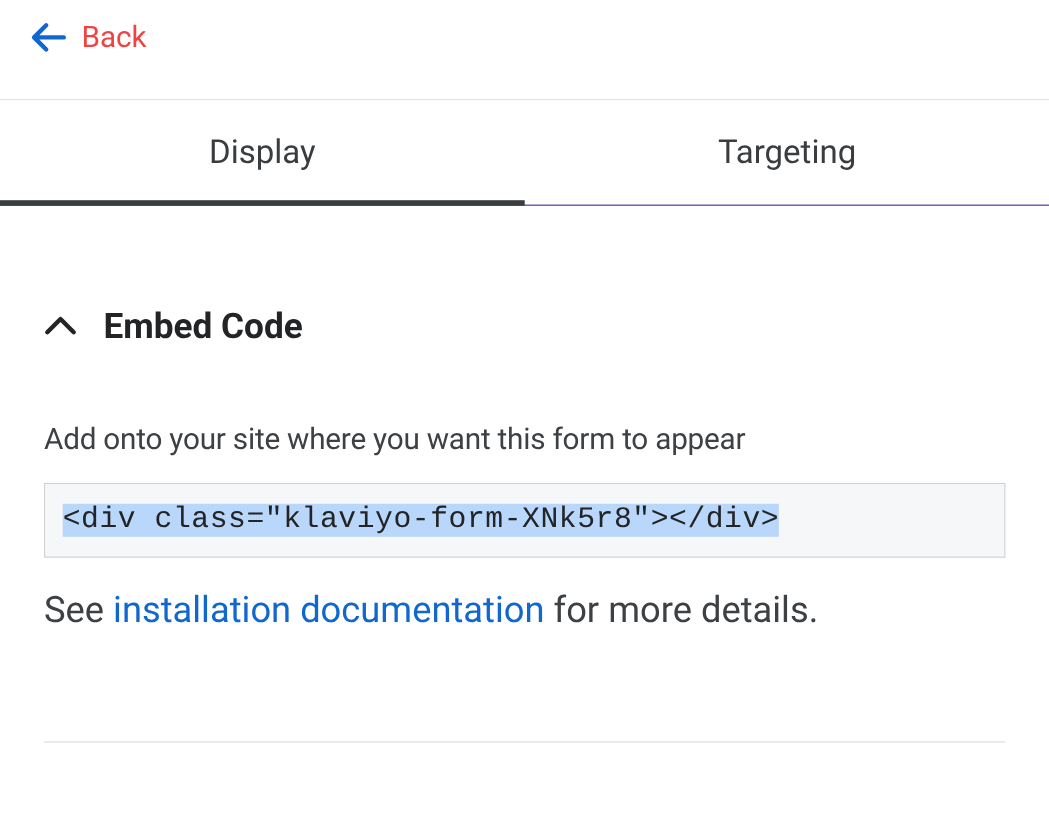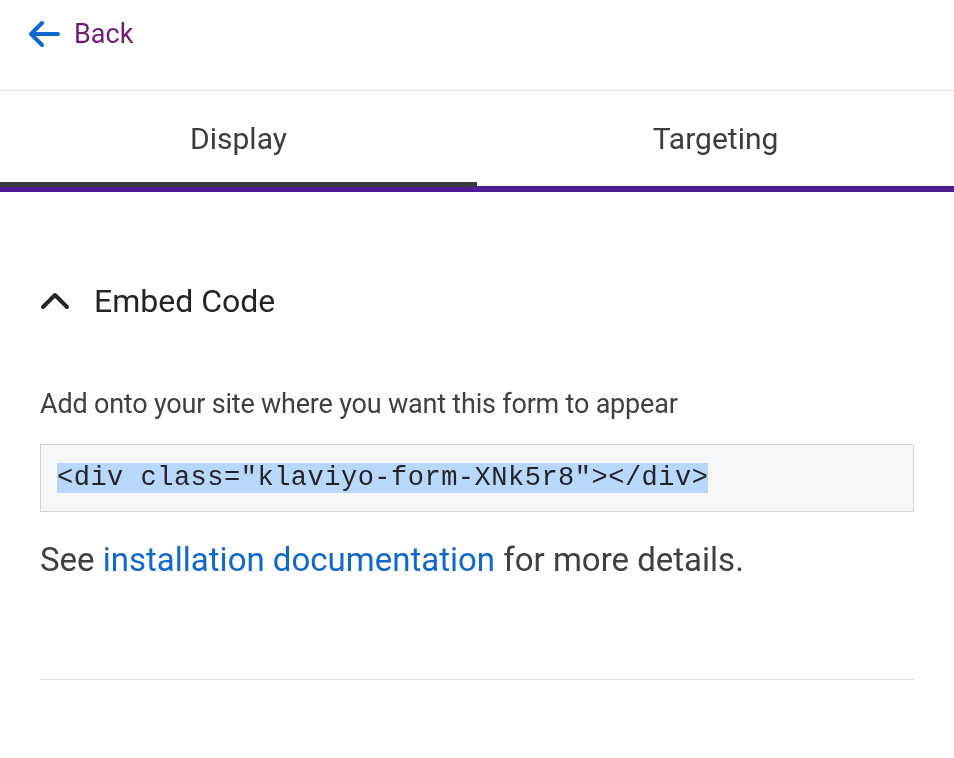--- a/index.html
+++ b/index.html
@@ -14,35 +14,35 @@
       height: 758px;
       color: #232426;
     }
     .header {
       padding: 18px 28px 38px 28px;
     }
     .back-link {
       display: inline-flex;
       align-items: center;
       gap: 14px;
-      color: #701a75;
+      color: #ef4444;
       font-size: 27px;
       font-weight: 400;
       cursor: pointer;
       text-decoration: none;
       text-align: right;
     }
     .back-arrow {
       display: inline-flex;
       align-items: center;
     }
     .tabs {
       display: flex;
       border-top: 1px solid #e1e3e5;
-      border-bottom: 6px solid #4c1d95;
+      border-bottom: 1px solid #4c1d95;
     }
     .tab {
       flex: 1;
       text-align: center;
       padding: 30px 10px;
       font-size: 30px;
       font-weight: 400;
       color: #3a3d40;
       cursor: pointer;
       position: relative;
@@ -65,21 +65,21 @@
       gap: 24px;
       margin-bottom: 68px;
     }
     .chevron {
       display: inline-flex;
       align-items: center;
       cursor: pointer;
     }
     .section-title {
       font-size: 32px;
-      font-weight: 400;
+      font-weight: 700;
       color: #232426;
     }
     .instruction {
       font-size: 27px;
       color: #3e4144;
       margin-bottom: 24px;
       letter-spacing: -0.2px;
     }
     .code-box {
       border: 1px solid #d0d2d4;

